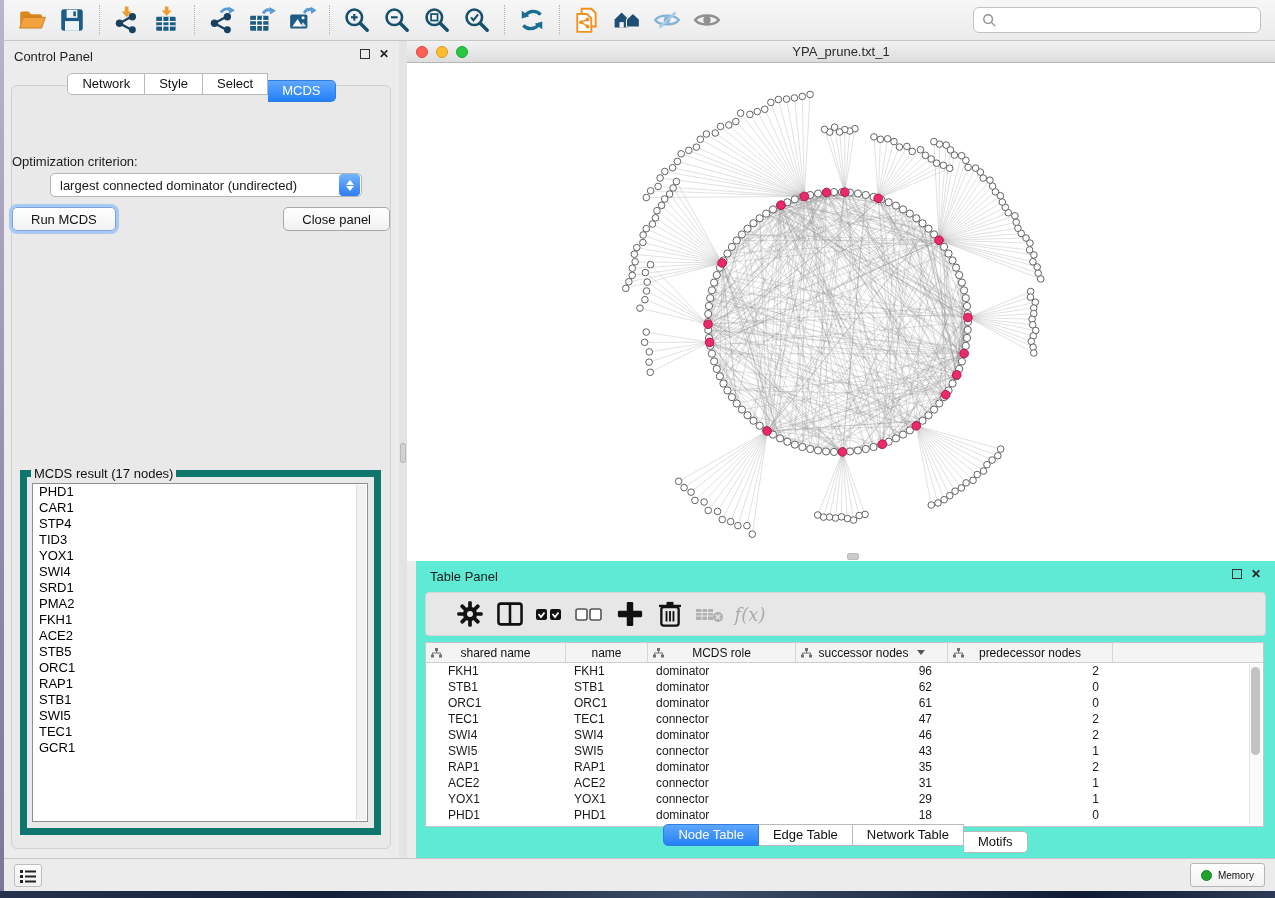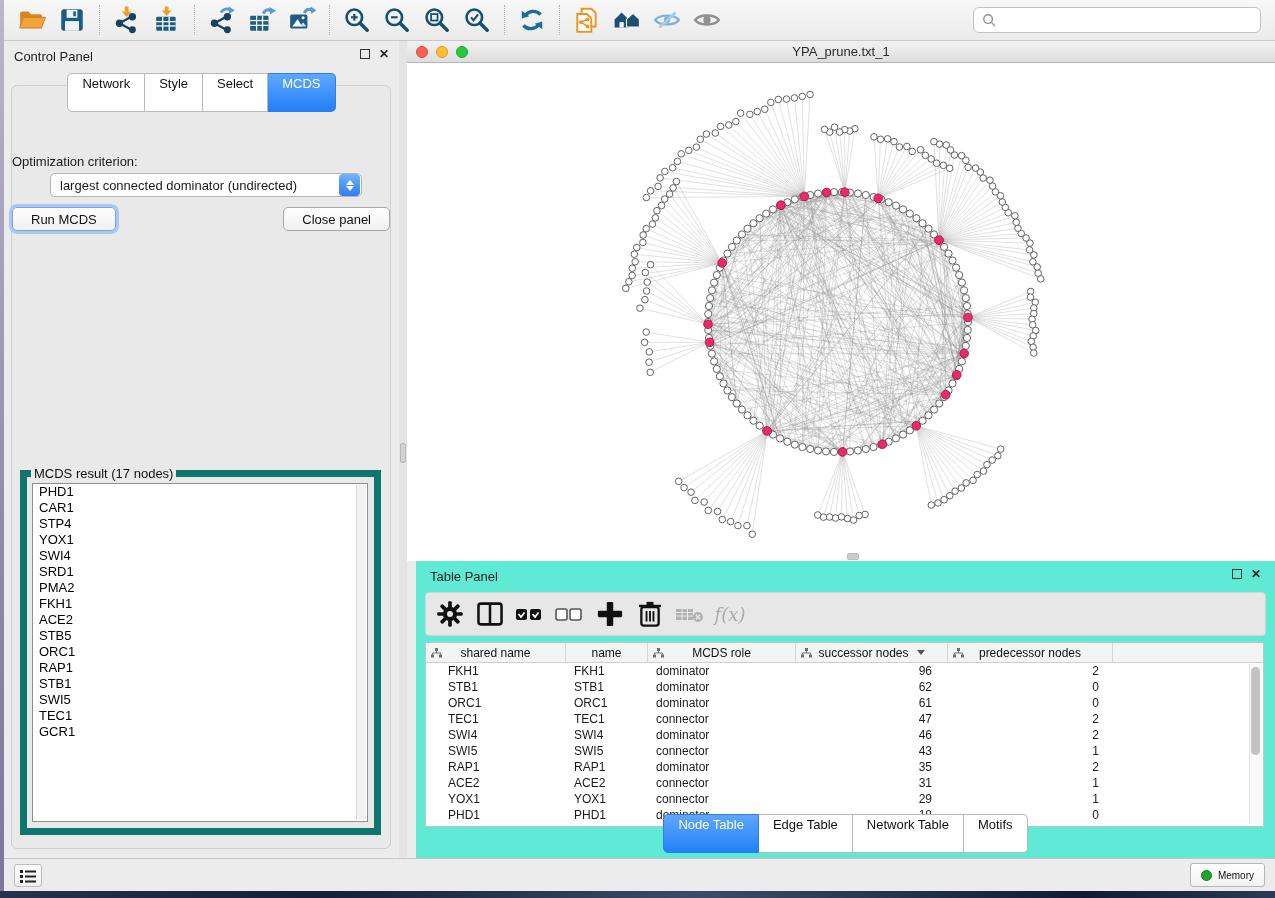--- a/index.html
+++ b/index.html
@@ -32,24 +32,24 @@
   
   .control-panel { position:absolute; left:4px; top:41px; width:395px; height:817px; background:#ececec; }
   .cp-header { position:relative; height:28px; }
   .cp-title { position:absolute; left:10px; top:8px; font-size:13px; color:#222; }
   .win-icons { position:absolute; right:10px; top:8px; display:flex; gap:9px; align-items:center; }
   .float-ic { width:10px; height:10px; border:1.5px solid #333; background:transparent; display:inline-block; }
   .close-ic { font-size:12px; font-weight:700; color:#222; line-height:10px; }
   .cp-body { position:absolute; left:7px; right:8px; top:44px; bottom:9px;
     background:#e9e9e9; border:1px solid #cfcfcf; border-radius:6px; }
   .cp-tabs { position:absolute; top:32px; left:0; right:0; display:flex; justify-content:center; z-index:2; }
-  .seg { height:39px; line-height:20px; font-size:13px; background:#fff;
+  .seg { height:22px; line-height:20px; font-size:13px; background:#fff;
     border:1px solid #b8b8b8; border-left-width:0; padding:0 14px; color:#111; }
   .seg:first-child { border-left-width:1px; border-radius:5px 0 0 5px; }
-  .seg:last-child { border-radius:0 5px 5px 0; }
+  .seg:last-child { border-radius:0 5px 5px 0;margin-top:7px; }
   .seg.active { background:linear-gradient(#5ea7fd,#2380f7); color:#fff; border-color:#2f7de0; }
   .opt-label { position:absolute; top:68px; left:0; right:0; font-size:13px; }
   .criterion { position:absolute; top:87px; left:38px; width:312px; height:24px; background:#fff;
     border:1px solid #b5b5b5; border-radius:5px; font-size:13px; display:flex; align-items:center; }
   .criterion .val { flex:1; padding-left:9px; white-space:nowrap; }
   .stepper { width:21px; height:22px; margin-right:1px; border-radius:4px;
     background:linear-gradient(#72b4fb,#2e7df2); display:flex; flex-direction:column;
     align-items:center; justify-content:center; gap:1px; }
   .stepper i { width:0; height:0; border-left:4px solid transparent; border-right:4px solid transparent; display:block; }
   .stepper .up { border-bottom:5px solid #fff; }
@@ -84,21 +84,21 @@
     font-size:13px; color:#2b2b2b; }
   .nw-canvas { position:absolute; left:0; right:0; top:22px; bottom:0; background:#fff; overflow:hidden; }
   .hscroll-thumb { position:absolute; left:440px; bottom:1px; width:12px; height:7px;
     background:#cccccc; border:1px solid #bdbdbd; border-radius:2px; }
 
   
   .table-panel { position:absolute; left:416px; top:561px; right:0; height:297px; background:#5eead4; }
   .tp-title { position:absolute; left:14px; top:8px; font-size:13px; color:#222; }
   .tp-toolbar { position:absolute; left:9px; right:9px; top:31px; height:44px;
     background:#e7e7e7; border:1px solid #d4d4d4; border-radius:4px;
-    display:flex; align-items:center; gap:10px; padding-left:9px; }
+    display:flex; align-items:center; gap:10px; padding-left:29px; }
   .tico { width:30px; height:30px; display:flex; align-items:center; justify-content:center; }
   .fx { font-family:"DejaVu Serif", serif; font-style:italic; font-size:18px; color:#aaa; }
 
   .tp-table { position:absolute; left:9px; right:11px; top:81px; height:185px;
     background:#fff; border:1px solid #c6c6c6; }
   .thead { display:flex; height:20px; background:#f4f4f4; border-bottom:1px solid #cfcfcf; }
   .th { position:relative; border-right:1px solid #d6d6d6; font-size:12px; color:#111;
     display:flex; align-items:center; justify-content:center; }
   .th .shared-ic { position:absolute; left:5px; top:5px; }
   .th.filler { flex:1; border-right:none; }
@@ -305,20 +305,21 @@
       <button class="pbtn focus">Run MCDS</button>
       <button class="pbtn">Close panel</button>
     </div>
     <fieldset class="mcds-fieldset">
       <legend>MCDS result (17 nodes)</legend>
       <div class="mcds-list">
         <div id="mcds-items">
             <div class="item">PHD1</div>
             <div class="item">CAR1</div>
             <div class="item">STP4</div>
+            <div class="item">TID3</div>
             <div class="item">YOX1</div>
             <div class="item">SWI4</div>
             <div class="item">SRD1</div>
             <div class="item">PMA2</div>
             <div class="item">FKH1</div>
             <div class="item">ACE2</div>
             <div class="item">STB5</div>
             <div class="item">ORC1</div>
             <div class="item">RAP1</div>
             <div class="item">STB1</div>

